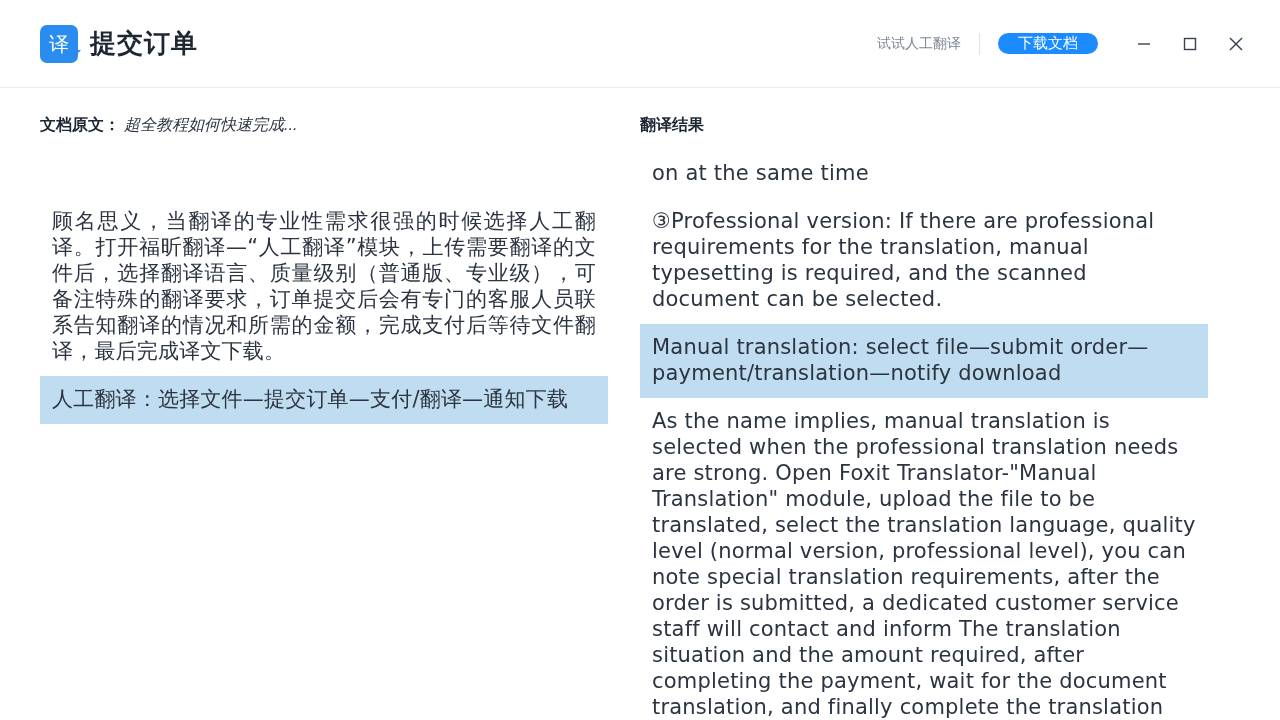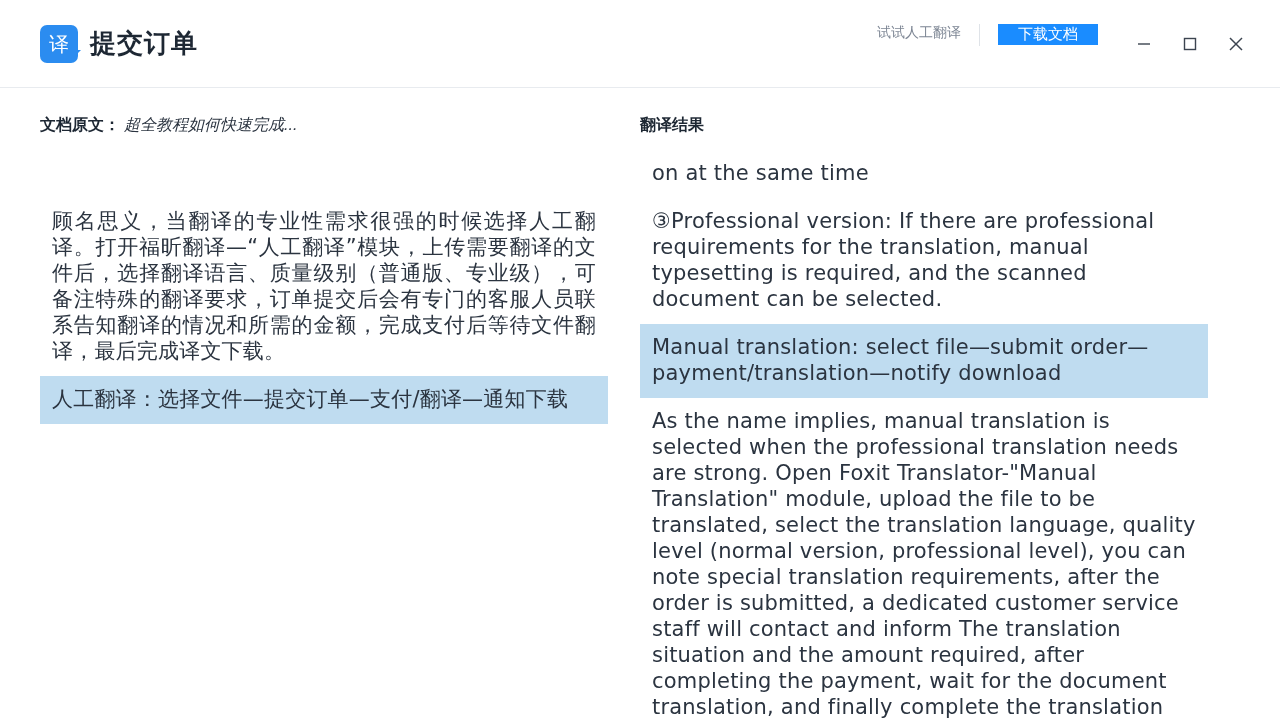--- a/index.html
+++ b/index.html
@@ -53,41 +53,41 @@
   }
   .brand-name {
     font-size: 26px;
     color: #1d2733;
     font-weight: bold;
     letter-spacing: 1px;
   }
   .titlebar-right {
     margin-left: auto;
     display: flex;
-    align-items: flex-start;
+    align-items: center;
     gap: 0;
   }
   .human-link {
     font-size: 14px;
     color: #7d8694;
     padding-right: 18px;
     cursor: pointer;
     white-space: nowrap;
   }
   .divider-v {
     width: 1px;
     height: 22px;
     background: #dfe3e8;
     margin-right: 18px;
   }
   .download-btn {
     background: #1a8cff;
     color: #ffffff;
     border: none;
-    border-radius: 0;
+    border-radius: 11px;
     font-size: 15px;
     padding: 1px 20px;
     cursor: pointer;
     font-family: "Liberation Sans", sans-serif;
     white-space: nowrap;
   }
   .win-controls {
     display: flex;
     align-items: center;
     gap: 6px;

